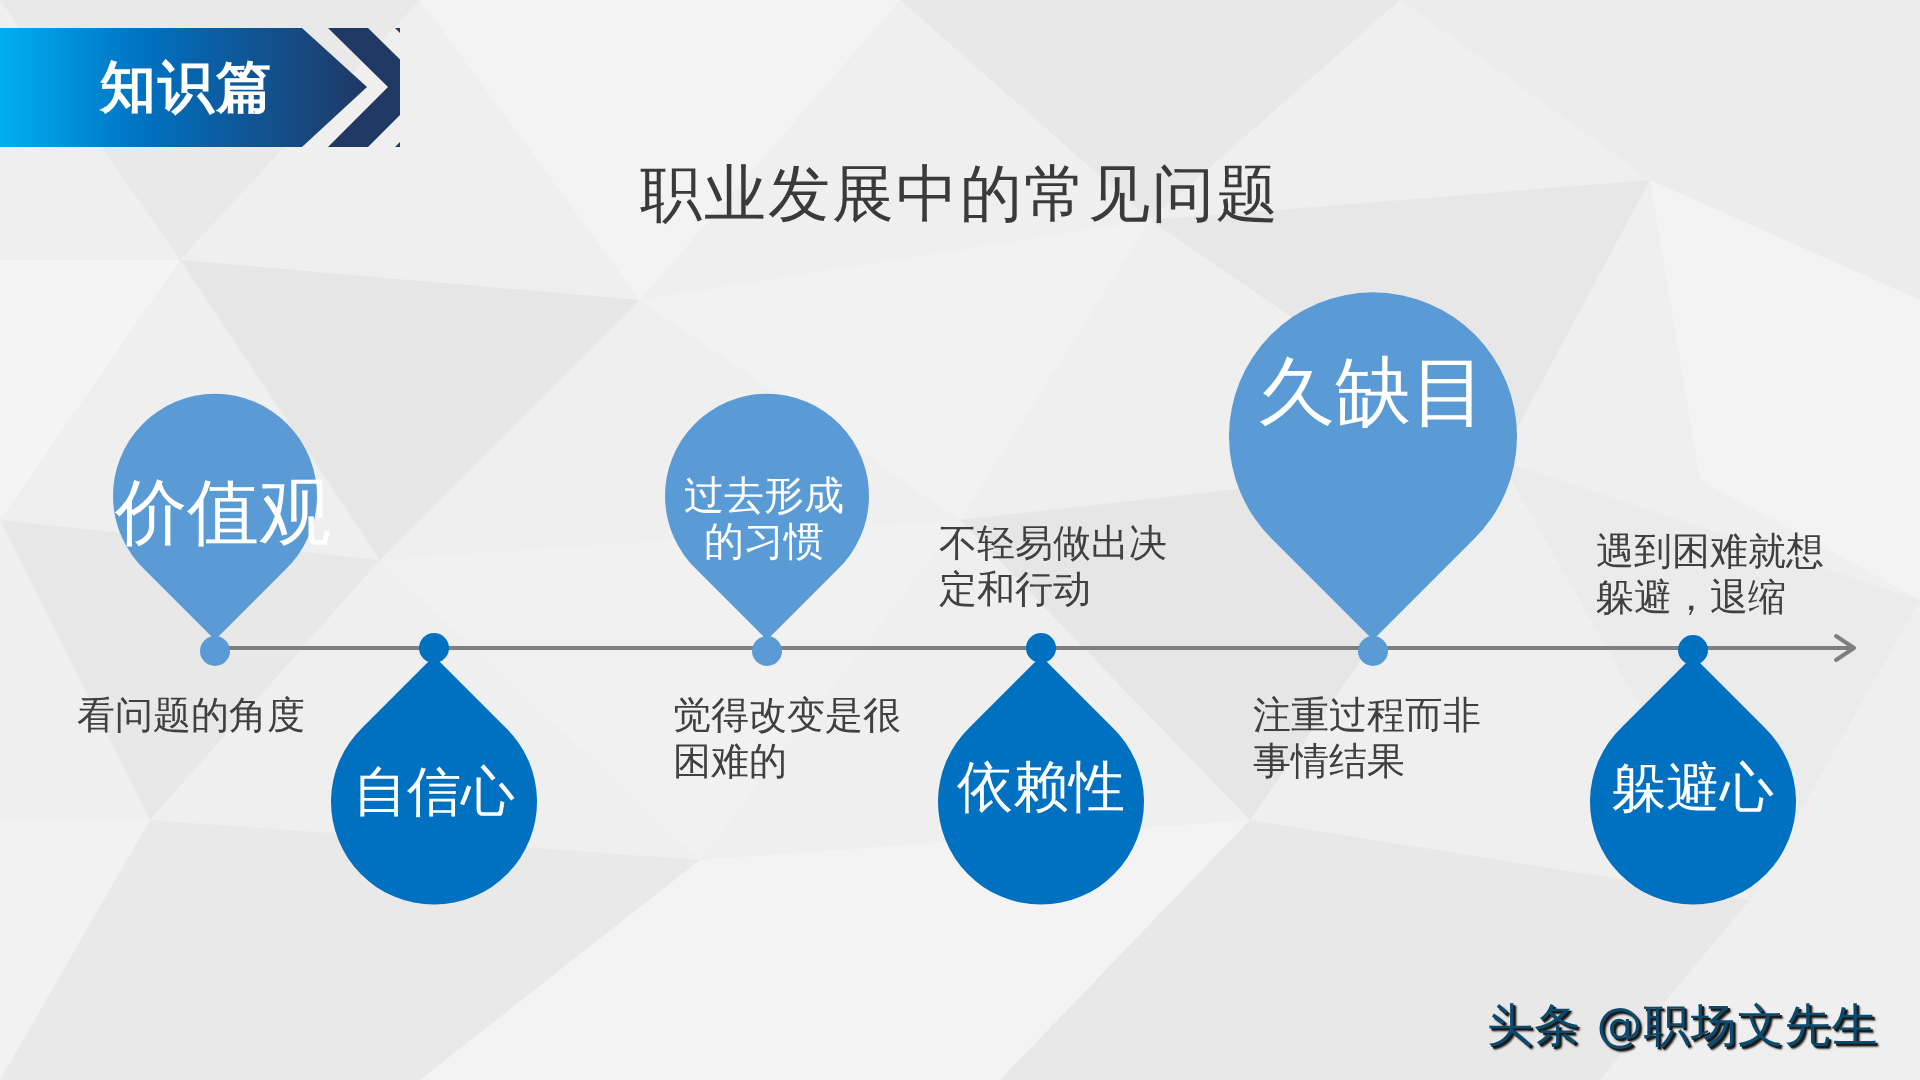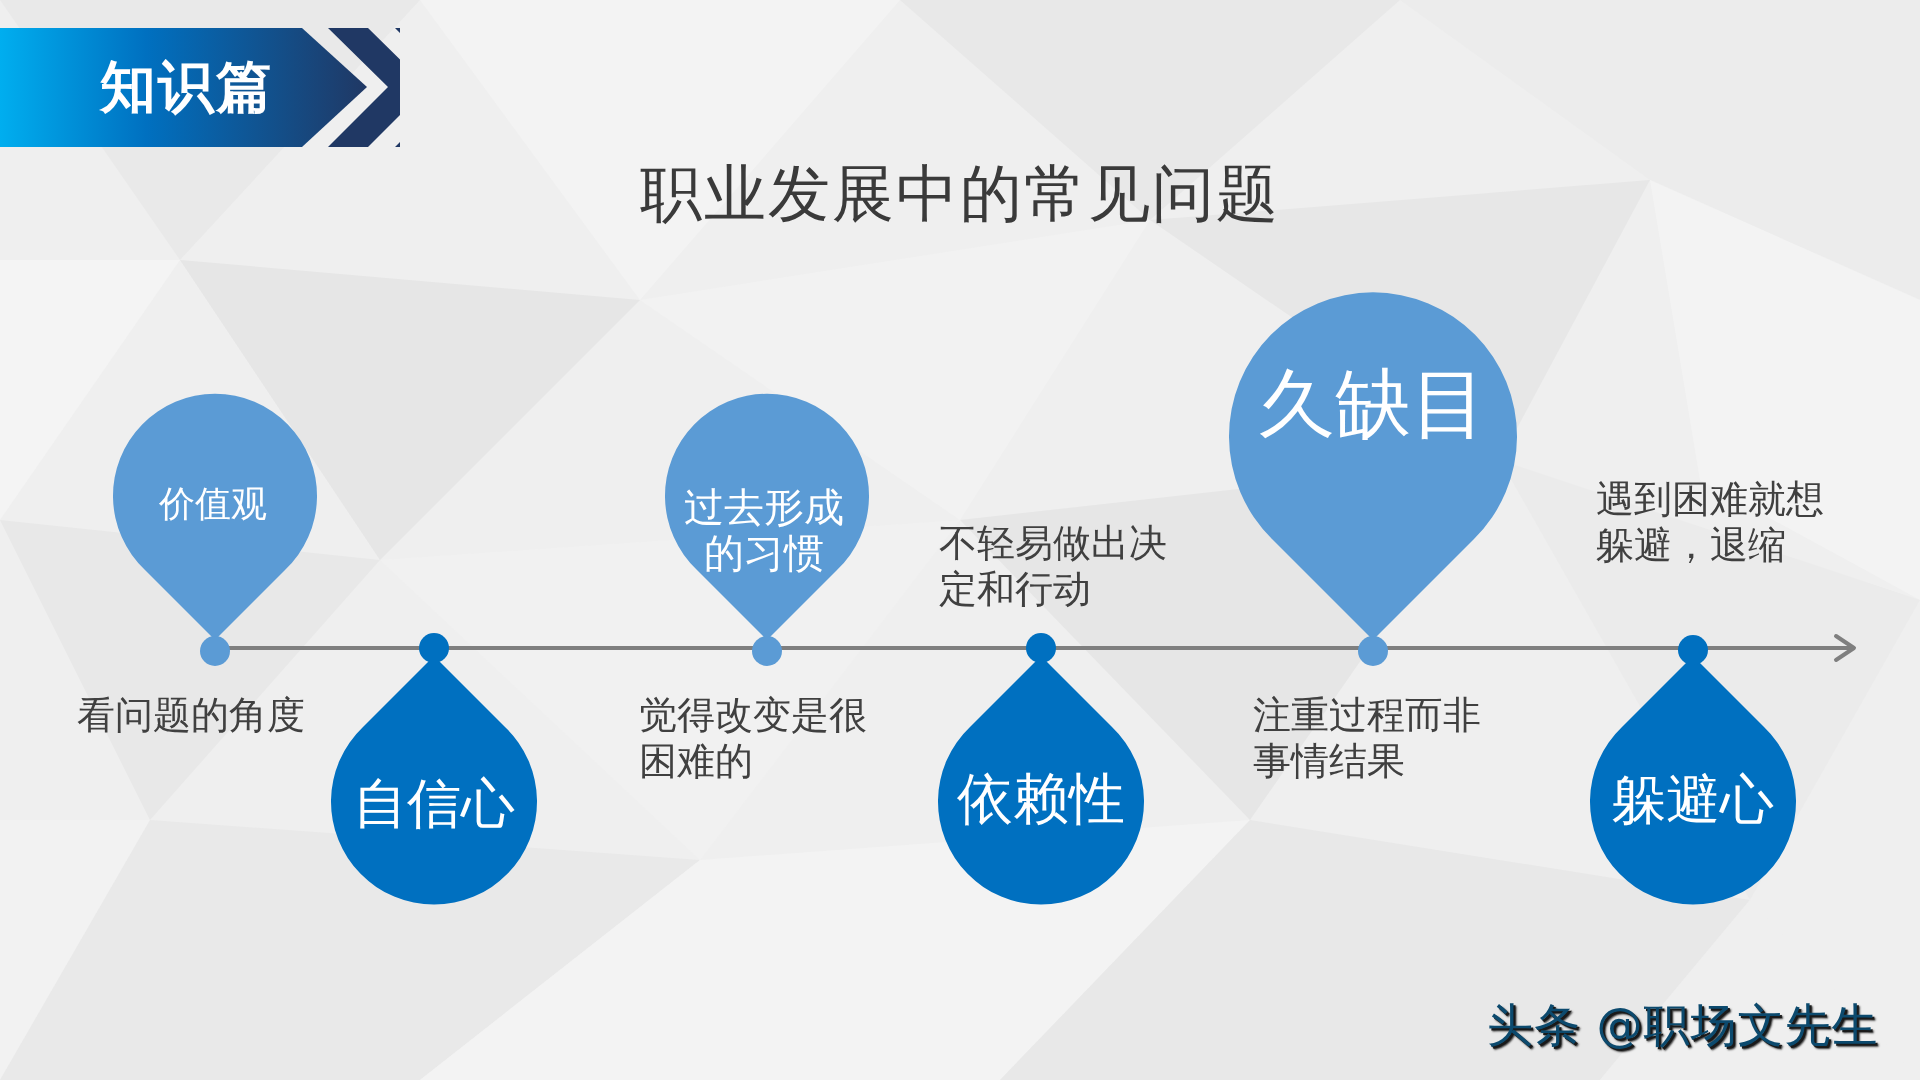--- a/index.html
+++ b/index.html
@@ -5,21 +5,21 @@
   html, body { margin:0; padding:0; }
   body { width:1920px; height:1080px; overflow:hidden; position:relative;
          font-family:"DejaVu Sans","Liberation Sans",sans-serif; background:#eeeeee; }
   .bg { position:absolute; inset:0; width:1920px; height:1080px; }
   .banner { position:absolute; left:0; top:28px; width:400px; height:119px; }
   .banner-title { position:absolute; left:100px; top:52px; font-size:56px; font-weight:bold;
                   color:#ffffff; letter-spacing:2px; line-height:70px; }
   .page-title { position:absolute; left:0; width:1920px; top:158px; text-align:center;
                 font-size:62px; font-weight:normal; color:#3a3a3a; letter-spacing:2px; line-height:72px; }
   .timeline { position:absolute; left:0; top:0; width:1920px; height:1080px; }
-  .drop-label { position:absolute; color:#ffffff; text-align:center; line-height:1.12; white-space:nowrap;margin-top:12px; }
+  .drop-label { position:absolute; color:#ffffff; text-align:center; line-height:1.12; white-space:nowrap; }
   .desc { position:absolute; color:#404040; font-size:38px; line-height:46px; white-space:nowrap; }
   .watermark { position:absolute; left:1487px; top:995px; font-size:46px; color:#0c4a6e;
                text-shadow: 2px 2px 0 #1a1a1a, 3px 3px 2px #333; letter-spacing:1px; white-space:nowrap; }
 </style>
 </head>
 <body>
 
 <svg class="bg" viewBox="0 0 1920 1080" preserveAspectRatio="none">
   <rect width="1920" height="1080" fill="#efefef"></rect>
   <polygon points="0,0 420,0 180,260" fill="#e9e9e9"></polygon>
@@ -87,21 +87,21 @@
     <path d="M1373,640 L1272,539 A144,144 0 1 1 1474,539 Z" fill="#5b9bd5"></path>
     <circle cx="1373" cy="651" r="15" fill="#5b9bd5"></circle>
   </g>
 
   <g>
     <path d="M1693,656 L1622,727 A103,103 0 1 0 1764,727 Z" fill="#0070c0"></path>
     <circle cx="1693" cy="650" r="15" fill="#0070c0"></circle>
   </g>
 </svg>
 
-<div class="drop-label" style="left:115px; top:472px; width:196px; font-size:36px;">价值观</div>
+<div class="drop-label" style="left:115px; top:472px; width:196px; font-size:72px;">价值观</div>
 
 <div class="drop-label" style="left:334px; top:762px; width:200px; font-size:54px;">自信心</div>
 
 <div class="drop-label" style="left:684px; top:472px; text-align:center; font-size:40px; line-height:46px;">
   <div>过去形成</div>
   <div>的习惯</div>
 </div>
 
 <div class="drop-label" style="left:941px; top:756px; width:200px; font-size:56px;">依赖性</div>
 
@@ -109,33 +109,33 @@
   <div>久缺目</div>
 </div>
 
 <div class="drop-label" style="left:1593px; top:758px; width:200px; font-size:54px;">躲避心</div>
 
 <div class="desc" style="left:77px; top:692px;">看问题的角度</div>
 
 <div class="desc" style="left:353px; top:504px;">
 </div>
 
-<div class="desc" style="left:639px; top:692px;">
+<div class="desc" style="left:673px; top:692px;">
   <div>觉得改变是很</div>
   <div>困难的</div>
 </div>
 
 <div class="desc" style="left:939px; top:520px;">
   <div>不轻易做出决</div>
   <div>定和行动</div>
 </div>
 
 <div class="desc" style="left:1253px; top:692px;">
   <div>注重过程而非</div>
   <div>事情结果</div>
 </div>
 
-<div class="desc" style="left:1596px; top:476px;">
+<div class="desc" style="left:1596px; top:528px;">
   <div>遇到困难就想</div>
   <div>躲避，退缩</div>
 </div>
 
 <div class="watermark">头条 @职场文先生</div>
 
 </body></html>

